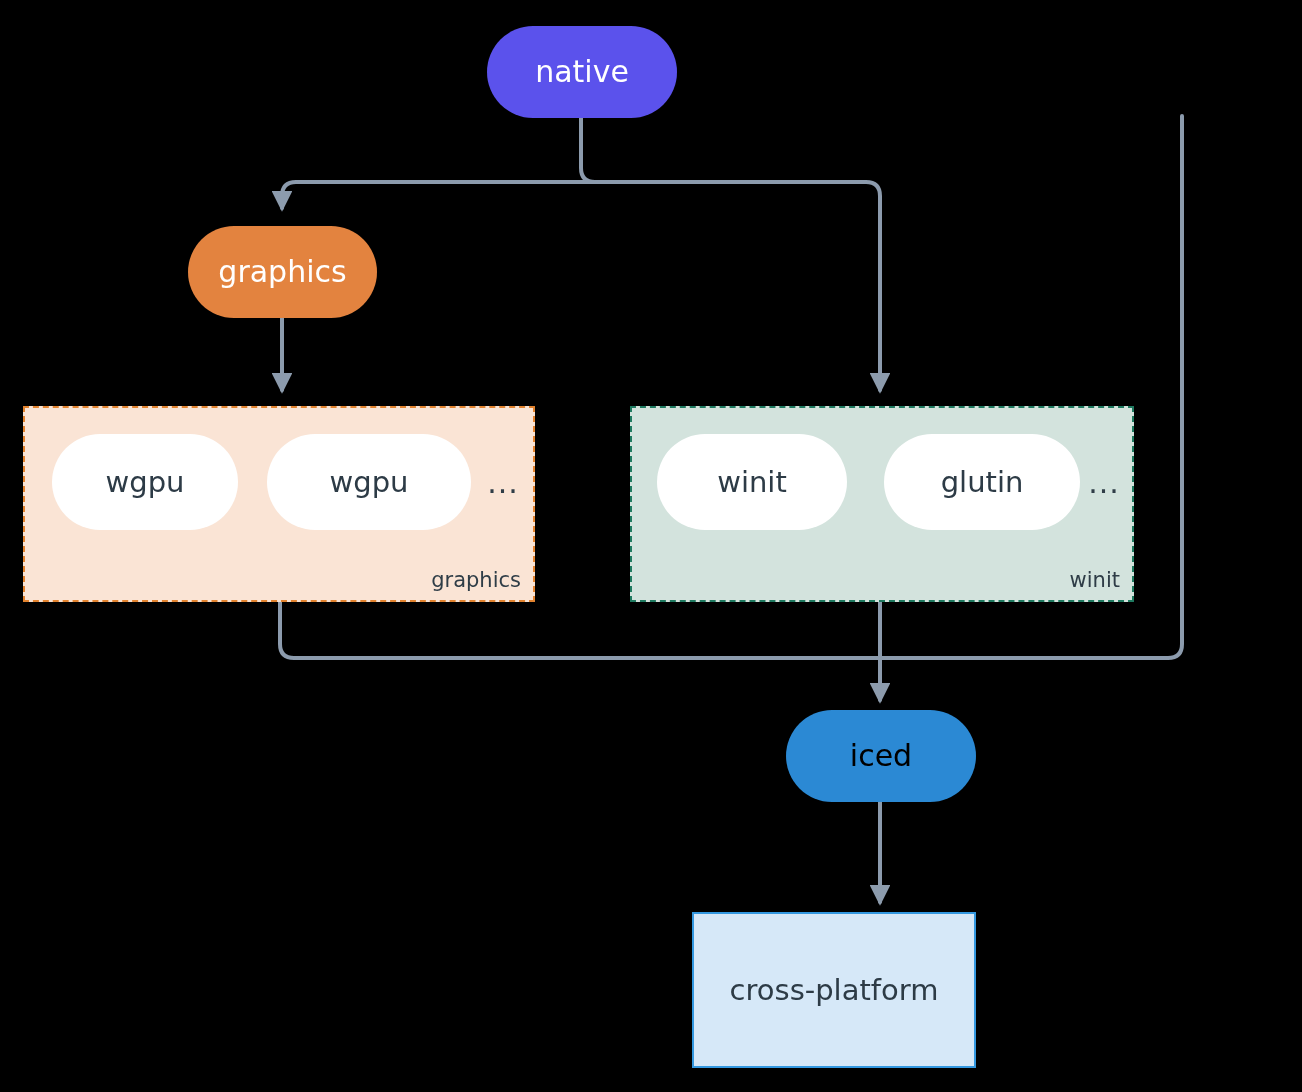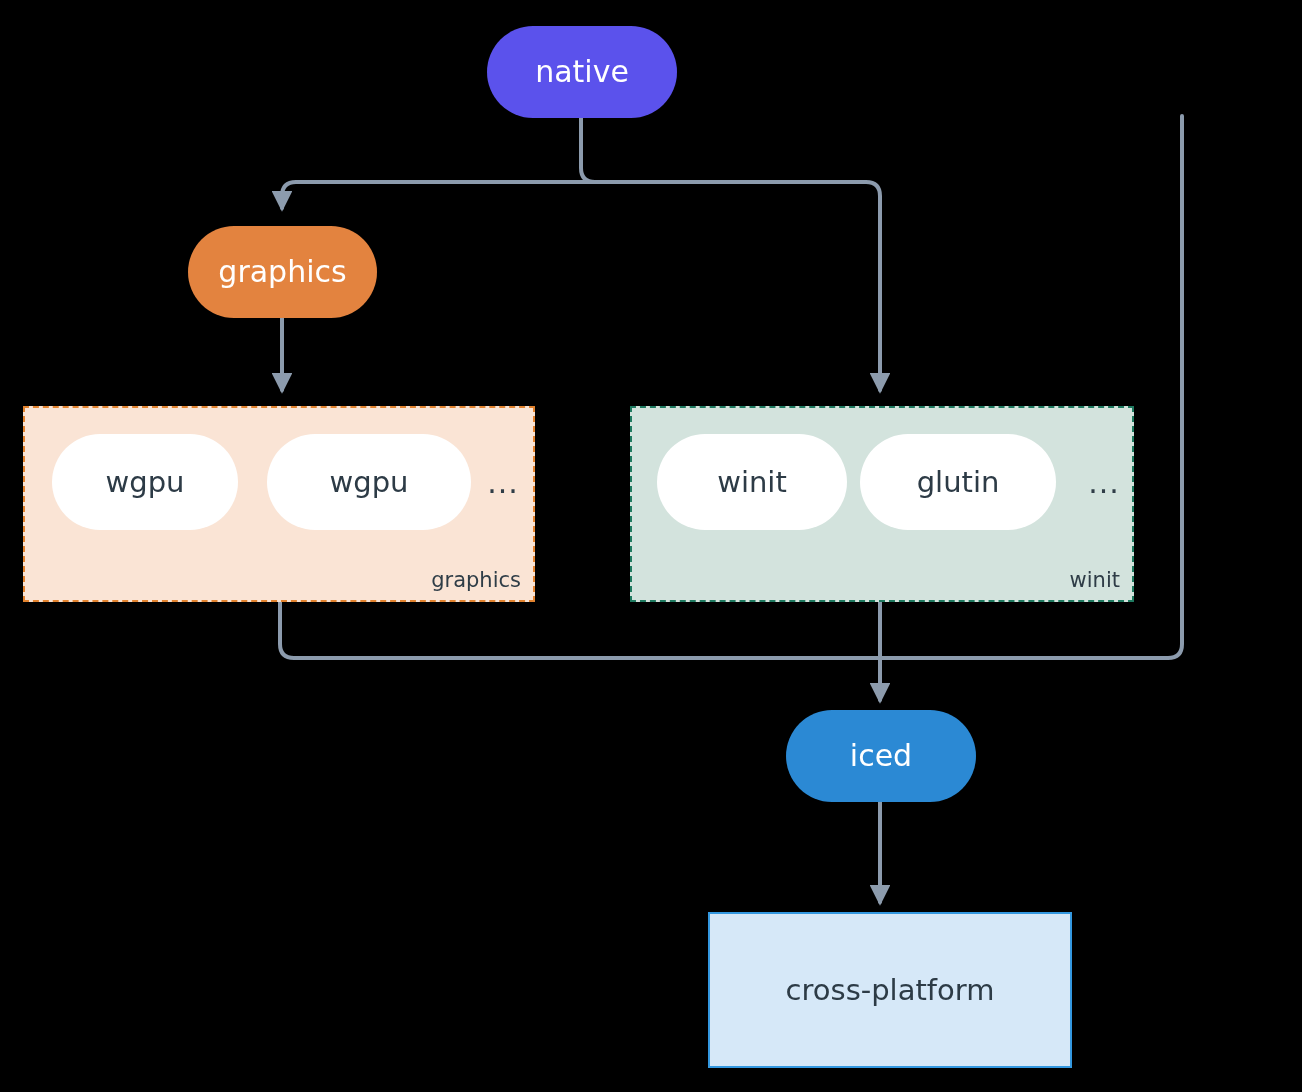--- a/index.html
+++ b/index.html
@@ -44,21 +44,21 @@
   }
   .pill-graphics {
     border-radius: 46px;
     background: #e3833f;
     color: #ffffff;
     font-size: 30px;
   }
   .pill-iced {
     border-radius: 46px;
     background: #2b89d4;
-    color: #ffffff;
+    color: #000000;
     font-size: 30px;
   }
   
   .cluster {
     position: absolute;
     box-sizing: border-box;
   }
   .cluster-renderers {
     background: #fae4d5;
     border: 2px dashed #e2832f;
@@ -163,28 +163,28 @@
       <span>wgpu</span>
     </div>
     <div class="ellipsis" style="left:456px; top:56px; width:44px; height:36px;">...</div>
     <div class="cluster-label">graphics</div>
   </div>
 
   <div class="cluster cluster-shells" style="left:630px; top:406px; width:504px; height:196px;">
     <div class="chip" style="left:25px; top:26px; width:190px; height:96px;">
       <span>winit</span>
     </div>
-    <div class="chip" style="left:228px; top:26px; width:196px; height:96px;">
+    <div class="chip" style="left:252px; top:26px; width:196px; height:96px;">
       <span>glutin</span>
     </div>
     <div class="ellipsis" style="left:450px; top:56px; width:44px; height:36px;">...</div>
     <div class="cluster-label">winit</div>
   </div>
 
   <div class="node pill-iced" style="left:786px; top:710px; width:190px; height:92px;">
     <span>iced</span>
   </div>
 
-  <div class="rect-app" style="left:708px; top:912px; width:364px; height:156px;">
+  <div class="rect-app" style="left:692px; top:912px; width:284px; height:156px;">
     <span>cross-platform</span>
   </div>
 
 </div>
 
 </body></html>

